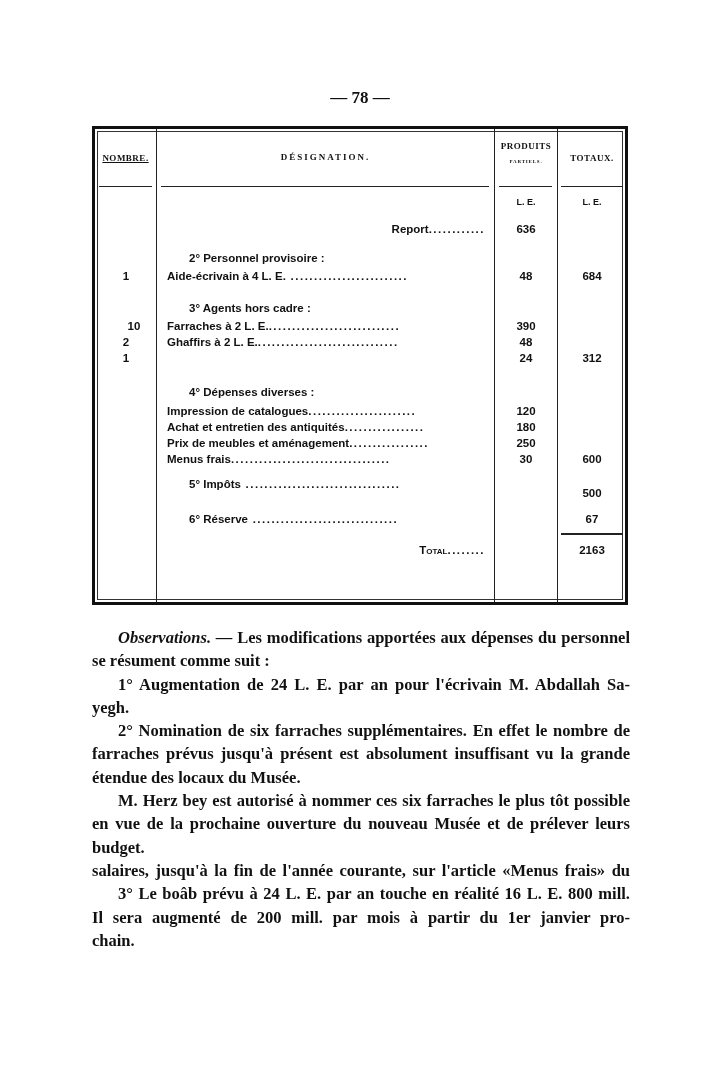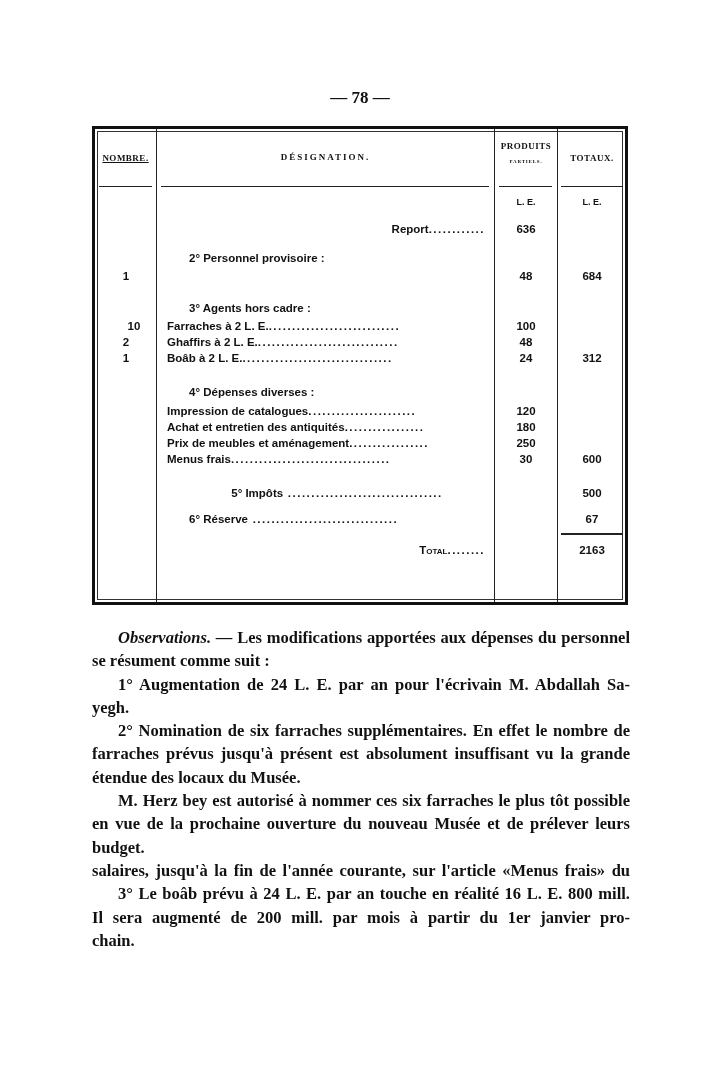--- a/index.html
+++ b/index.html
@@ -70,54 +70,54 @@
 
   <div class="cell unit prod-col" style="left:400px; top:66px;">L. E.</div>
   <div class="cell unit tot-col" style="left:463px; top:66px;">L. E.</div>
 
   <div class="cell desig desig-right" style="top:93px;"><span>Report</span><span class="dots">............</span></div>
   <div class="cell prod-col" style="left:400px; top:93px;">636</div>
 
   <div class="cell desig" style="top:122px; padding-left:22px;">2° Personnel provisoire :</div>
 
   <div class="cell num-col" style="left:0; top:140px;">1</div>
+  <div class="cell desig" style="top:140px;"><span>Aide-écrivain à 4 L. E.</span><span class="dots"> .........................</span></div>
   <div class="cell prod-col" style="left:400px; top:140px;">48</div>
   <div class="cell tot-col" style="left:463px; top:140px;">684</div>
 
   <div class="cell desig" style="top:172px; padding-left:22px;">3° Agents hors cadre :</div>
 
   <div class="cell num-col" style="left:8px; top:190px;">10</div>
   <div class="cell desig" style="top:190px;"><span>Farraches à 2 L. E.</span><span class="dots">............................</span></div>
-  <div class="cell prod-col" style="left:400px; top:190px;">100</div>
+  <div class="cell prod-col" style="left:400px; top:190px;">390</div>
 
   <div class="cell num-col" style="left:0; top:206px;">2</div>
   <div class="cell desig" style="top:206px;"><span>Ghaffirs à 2 L. E.</span><span class="dots">..............................</span></div>
   <div class="cell prod-col" style="left:400px; top:206px;">48</div>
 
   <div class="cell num-col" style="left:0; top:222px;">1</div>
-  <div class="cell desig" style="top:222px;"><span>Boâb à 2 L. E.</span><span class="dots">................................</span></div>
   <div class="cell prod-col" style="left:400px; top:222px;">24</div>
   <div class="cell tot-col" style="left:463px; top:222px;">312</div>
 
   <div class="cell desig" style="top:256px; padding-left:22px;">4° Dépenses diverses :</div>
 
   <div class="cell desig" style="top:275px;"><span>Impression de catalogues</span><span class="dots">.......................</span></div>
   <div class="cell prod-col" style="left:400px; top:275px;">120</div>
 
   <div class="cell desig" style="top:291px;"><span>Achat et entretien des antiquités</span><span class="dots">.................</span></div>
   <div class="cell prod-col" style="left:400px; top:291px;">180</div>
 
   <div class="cell desig" style="top:307px;"><span>Prix de meubles et aménagement</span><span class="dots">.................</span></div>
   <div class="cell prod-col" style="left:400px; top:307px;">250</div>
 
   <div class="cell desig" style="top:323px;"><span>Menus frais</span><span class="dots">..................................</span></div>
   <div class="cell prod-col" style="left:400px; top:323px;">30</div>
   <div class="cell tot-col" style="left:463px; top:323px;">600</div>
 
-  <div class="cell desig" style="top:357px; padding-left:22px; width:296px;text-align:center;"><span>5° Impôts</span><span class="dots"> .................................</span></div>
+  <div class="cell desig" style="top:348px; padding-left:22px; width:296px;"><span>5° Impôts</span><span class="dots"> .................................</span></div>
   <div class="cell tot-col" style="left:463px; top:357px;">500</div>
 
   <div class="cell desig" style="top:383px; padding-left:22px; width:296px;"><span>6° Réserve</span><span class="dots"> ...............................</span></div>
   <div class="cell tot-col" style="left:463px; top:383px;">67</div>
 
   <div class="hrule" style="left:466px; width:62px; top:404px; height:1.5px;"></div>
 
   <div class="cell desig desig-right" style="top:414px; font-variant: small-caps;"><span>Total</span><span class="dots">........</span></div>
   <div class="cell tot-col" style="left:463px; top:414px;">2163</div>
 </div>

